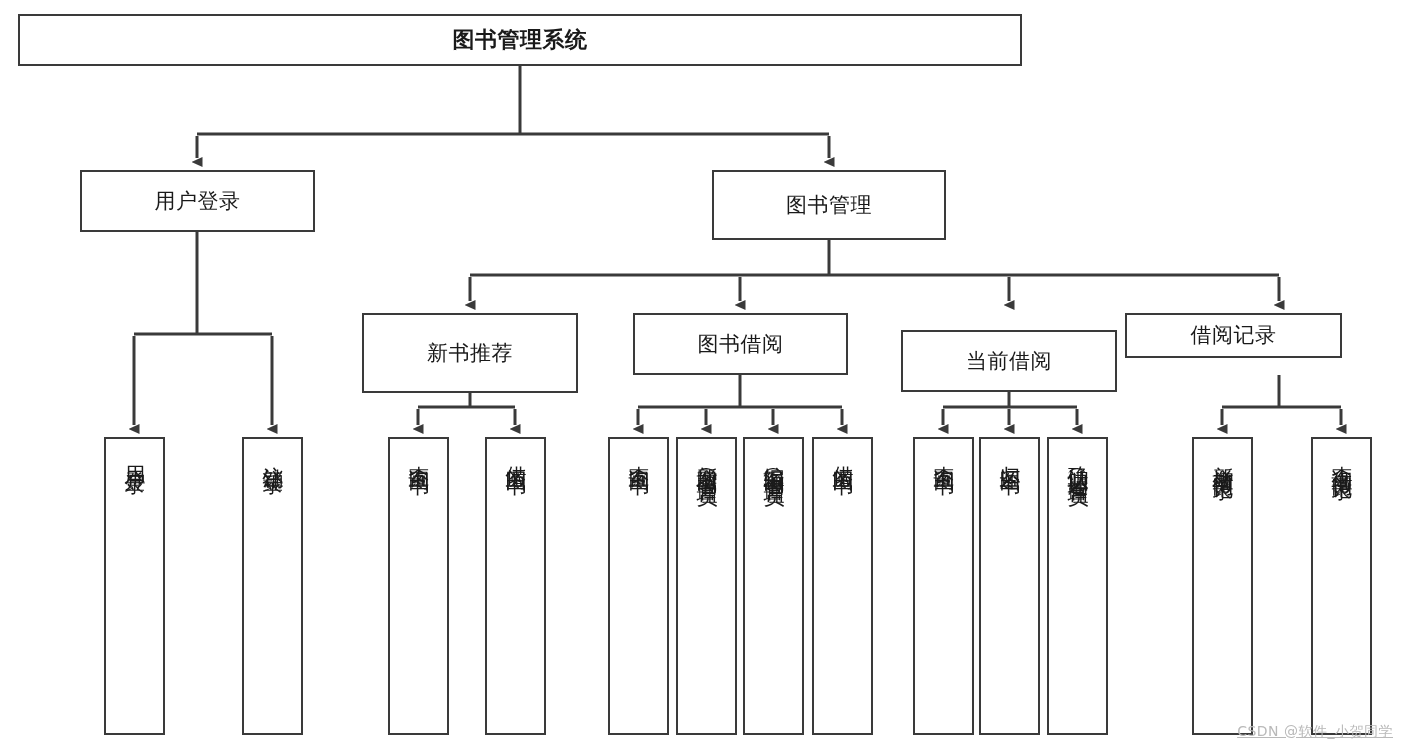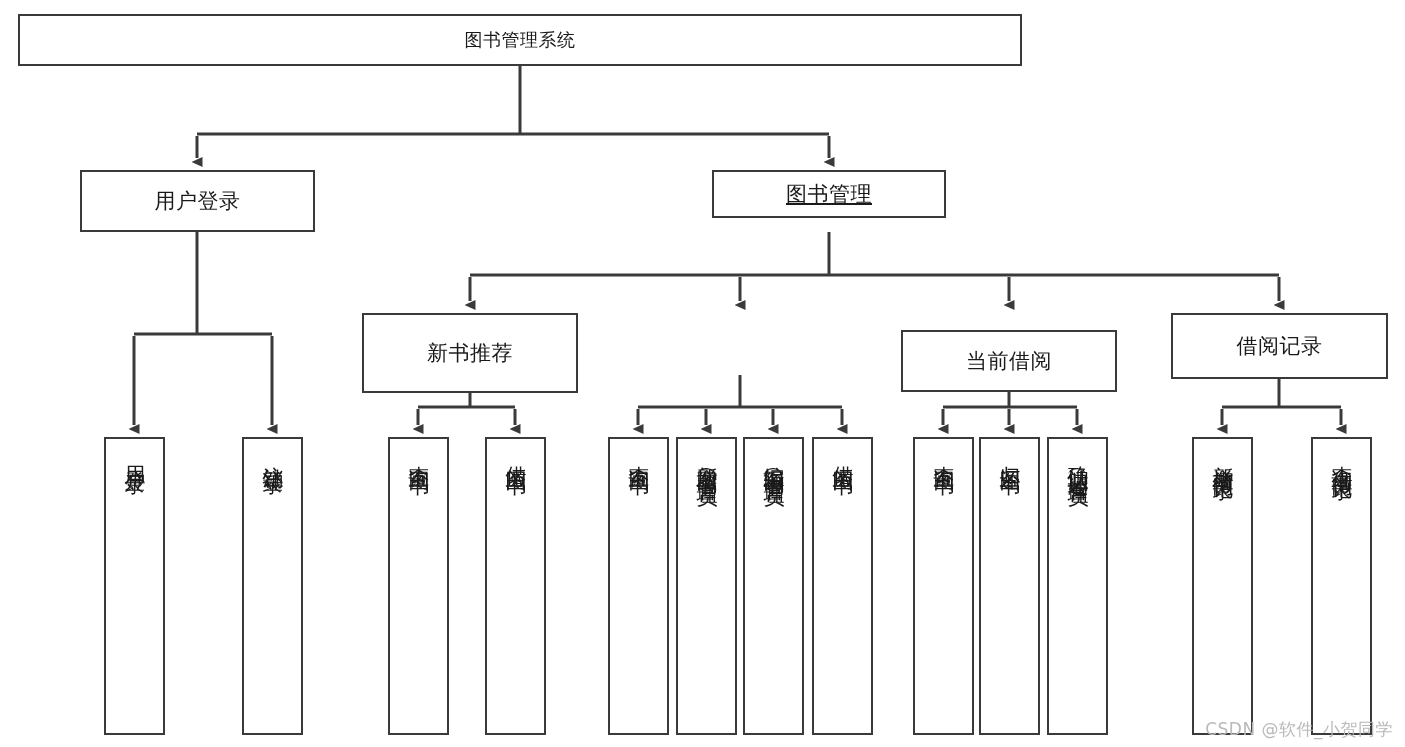--- a/index.html
+++ b/index.html
@@ -29,21 +29,22 @@
   }
   .node .label {
     letter-spacing: 0.5px;
     line-height: 1.15;
     white-space: nowrap;
   }
   .node.horiz .label {
     font-size: 21px;
   }
   .node.root .label {
-    font-size: 18px;
+    font-size: 22px;
+    font-weight: bold;
   }
   .node.leaf {
     align-items: flex-start;
     justify-content: center;
     padding-top: 10px;
   }
   .node.leaf .label {
     writing-mode: vertical-rl;
     text-orientation: upright;
     font-size: 21px;
@@ -56,24 +57,25 @@
     left: 0;
     top: 0;
     width: 1405px;
     height: 747px;
     pointer-events: none;
   }
   .watermark {
     position: absolute;
     right: 12px;
     bottom: 6px;
-    font-size: 17px;
+    font-size: 14px;
     color: #b9b9b9;
     letter-spacing: 0.5px;
     white-space: nowrap;
+    text-decoration: underline;
   }
 </style>
 </head>
 <body>
 
 <div id="canvas">
 
   <svg class="links" viewBox="0 0 1405 747" xmlns="http://www.w3.org/2000/svg">
     <defs>
       <marker id="arrow" markerWidth="10" markerHeight="11" refX="1" refY="5.5" orient="auto" markerUnits="userSpaceOnUse">
@@ -125,34 +127,37 @@
   </svg>
 
   <div class="node root horiz" style="left:18px; top:14px; width:1004px; height:52px;">
     <span class="label">图书管理系统</span>
   </div>
 
   <div class="node horiz" style="left:80px; top:170px; width:235px; height:62px;">
     <span class="label">用户登录</span>
   </div>
 
-  <div class="node horiz" style="left:712px; top:170px; width:234px; height:48px;text-decoration:underline;">
+  <div class="node horiz" style="left:712px; top:170px; width:234px; height:70px;">
     <span class="label">图书管理</span>
   </div>
 
   <div class="node horiz" style="left:362px; top:313px; width:216px; height:80px;">
     <span class="label">新书推荐</span>
   </div>
 
+  <div class="node horiz" style="left:633px; top:313px; width:215px; height:62px;">
+    <span class="label">图书借阅</span>
+  </div>
 
   <div class="node horiz" style="left:901px; top:330px; width:216px; height:62px;">
     <span class="label">当前借阅</span>
   </div>
 
-  <div class="node horiz" style="left:1171px; top:313px; width:217px; height:66px;">
+  <div class="node horiz" style="left:1125px; top:313px; width:217px; height:45px;">
     <span class="label">借阅记录</span>
   </div>
 
   <div class="node leaf" style="left:104px; top:437px; width:61px; height:298px;">
     <span class="label">用户登录</span>
   </div>
 
   <div class="node leaf" style="left:242px; top:437px; width:61px; height:298px;">
     <span class="label">注销登录</span>
   </div>

